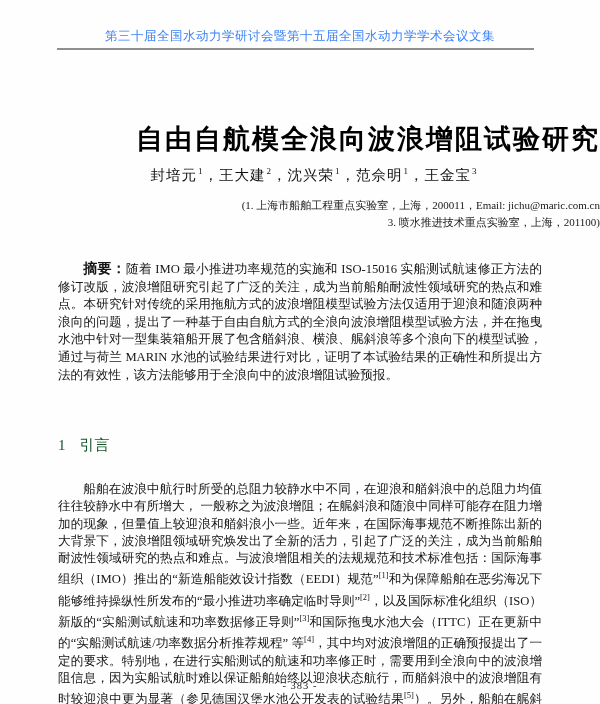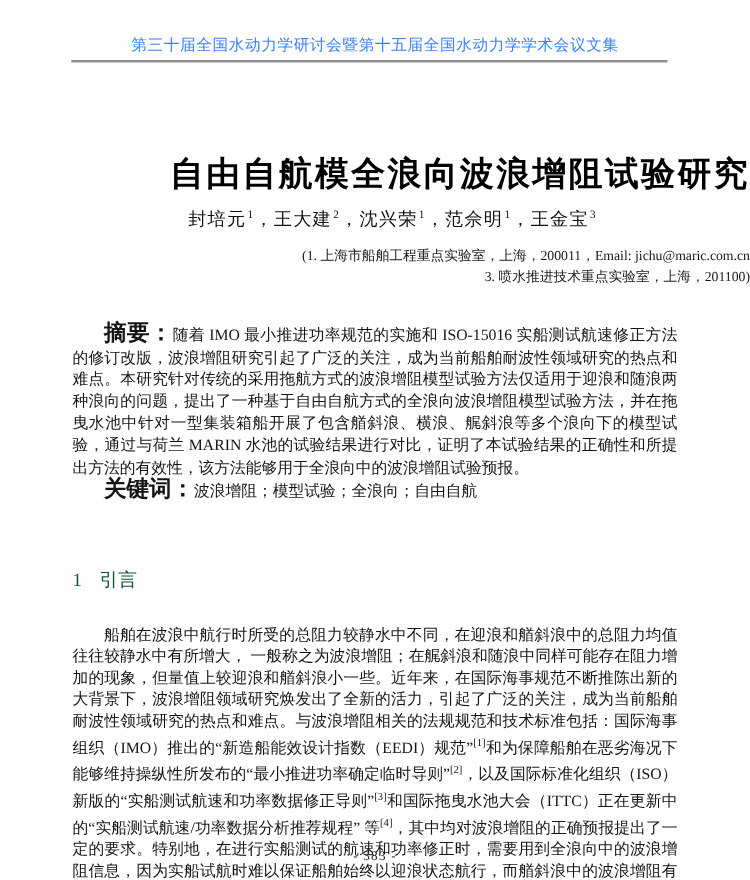--- a/index.html
+++ b/index.html
@@ -80,23 +80,23 @@
     top: 260px;
   }
   .abstract-para {
     margin: 0;
     font-size: 12.6px;
     line-height: 17.6px;
     text-align: justify;
     text-indent: 2em;
   }
   .bold-label {
-    font-family: Liberation Mono, monospace;
+    font-family: Liberation Serif, serif;
     font-weight: bold;
-    font-size: 18px;
+    font-size: 14px;
   }
   .keywords-para {
     margin: 2px 0 0 0;
     font-size: 12.6px;
     line-height: 17.6px;
     text-indent: 2em;
   }
   .section-heading {
     margin: 52px 0 0 0;
     font-size: 15px;
@@ -142,21 +142,20 @@
 
   <div class="affiliations" id="affiliations">
       <div>(1. 上海市船舶工程重点实验室，上海，200011，Email: jichu@maric.com.cn</div>
       <div>3. 喷水推进技术重点实验室，上海，201100)</div>
     </div>
 
   <div class="content">
 
     <p class="abstract-para"><span class="bold-label">摘要：</span><span>随着 IMO 最小推进功率规范的实施和 ISO-15016 实船测试航速修正方法的修订改版，波浪增阻研究引起了广泛的关注，成为当前船舶耐波性领域研究的热点和难点。本研究针对传统的采用拖航方式的波浪增阻模型试验方法仅适用于迎浪和随浪两种浪向的问题，提出了一种基于自由自航方式的全浪向波浪增阻模型试验方法，并在拖曳水池中针对一型集装箱船开展了包含艏斜浪、横浪、艉斜浪等多个浪向下的模型试验，通过与荷兰 MARIN 水池的试验结果进行对比，证明了本试验结果的正确性和所提出方法的有效性，该方法能够用于全浪向中的波浪增阻试验预报。</span></p>
 
-    <p class="keywords-para"><span class="bold-label">关键词：</span><span>波浪增阻；模型试验；全浪向；自由自航</span></p>
 
     <h2 class="section-heading"><span class="sec-num">1</span><span>引言</span></h2>
 
     <p class="body-para" id="section1-para">船舶在波浪中航行时所受的总阻力较静水中不同，在迎浪和艏斜浪中的总阻力均值往往较静水中有所增大，  一般称之为波浪增阻；在艉斜浪和随浪中同样可能存在阻力增加的现象，但量值上较迎浪和艏斜浪小一些。近年来，在国际海事规范不断推陈出新的大背景下，波浪增阻领域研究焕发出了全新的活力，引起了广泛的关注，成为当前船舶耐波性领域研究的热点和难点。与波浪增阻相关的法规规范和技术标准包括：国际海事组织（IMO）推出的“新造船能效设计指数（EEDI）规范”<sup>[1]</sup>和为保障船舶在恶劣海况下能够维持操纵性所发布的“最小推进功率确定临时导则”<sup>[2]</sup>，以及国际标准化组织（ISO）新版的“实船测试航速和功率数据修正导则”<sup>[3]</sup>和国际拖曳水池大会（ITTC）正在更新中的“实船测试航速/功率数据分析推荐规程” 等<sup>[4]</sup>，其中均对波浪增阻的正确预报提出了一定的要求。特别地，在进行实船测试的航速和功率修正时，需要用到全浪向中的波浪增阻信息，因为实船试航时难以保证船舶始终以迎浪状态航行，而艏斜浪中的波浪增阻有时较迎浪中更为显著（参见德国汉堡水池公开发表的试验结果<sup>[5]</sup>）。另外，船舶在艉斜浪和随浪中航行时也可</p>
 
   </div>
 
   <div class="page-number">- 383 -</div>
 
 </div>

